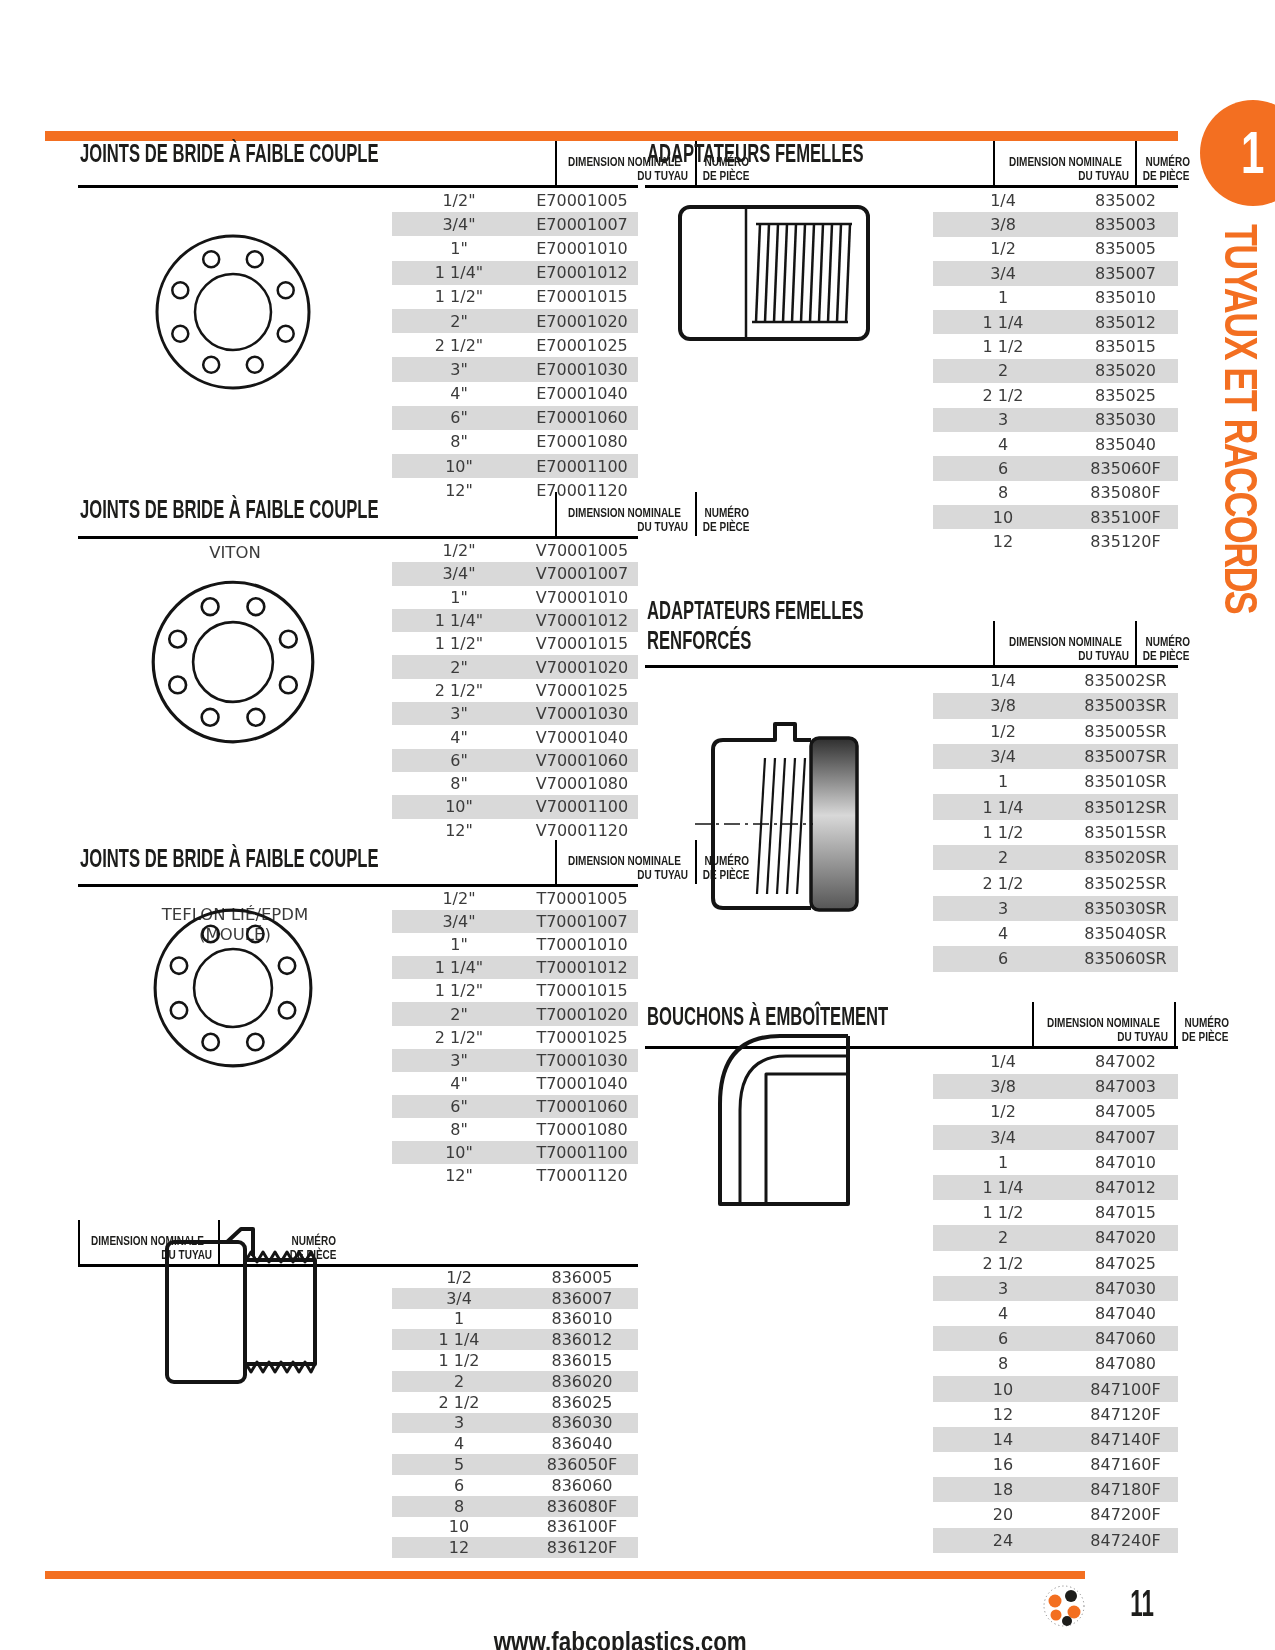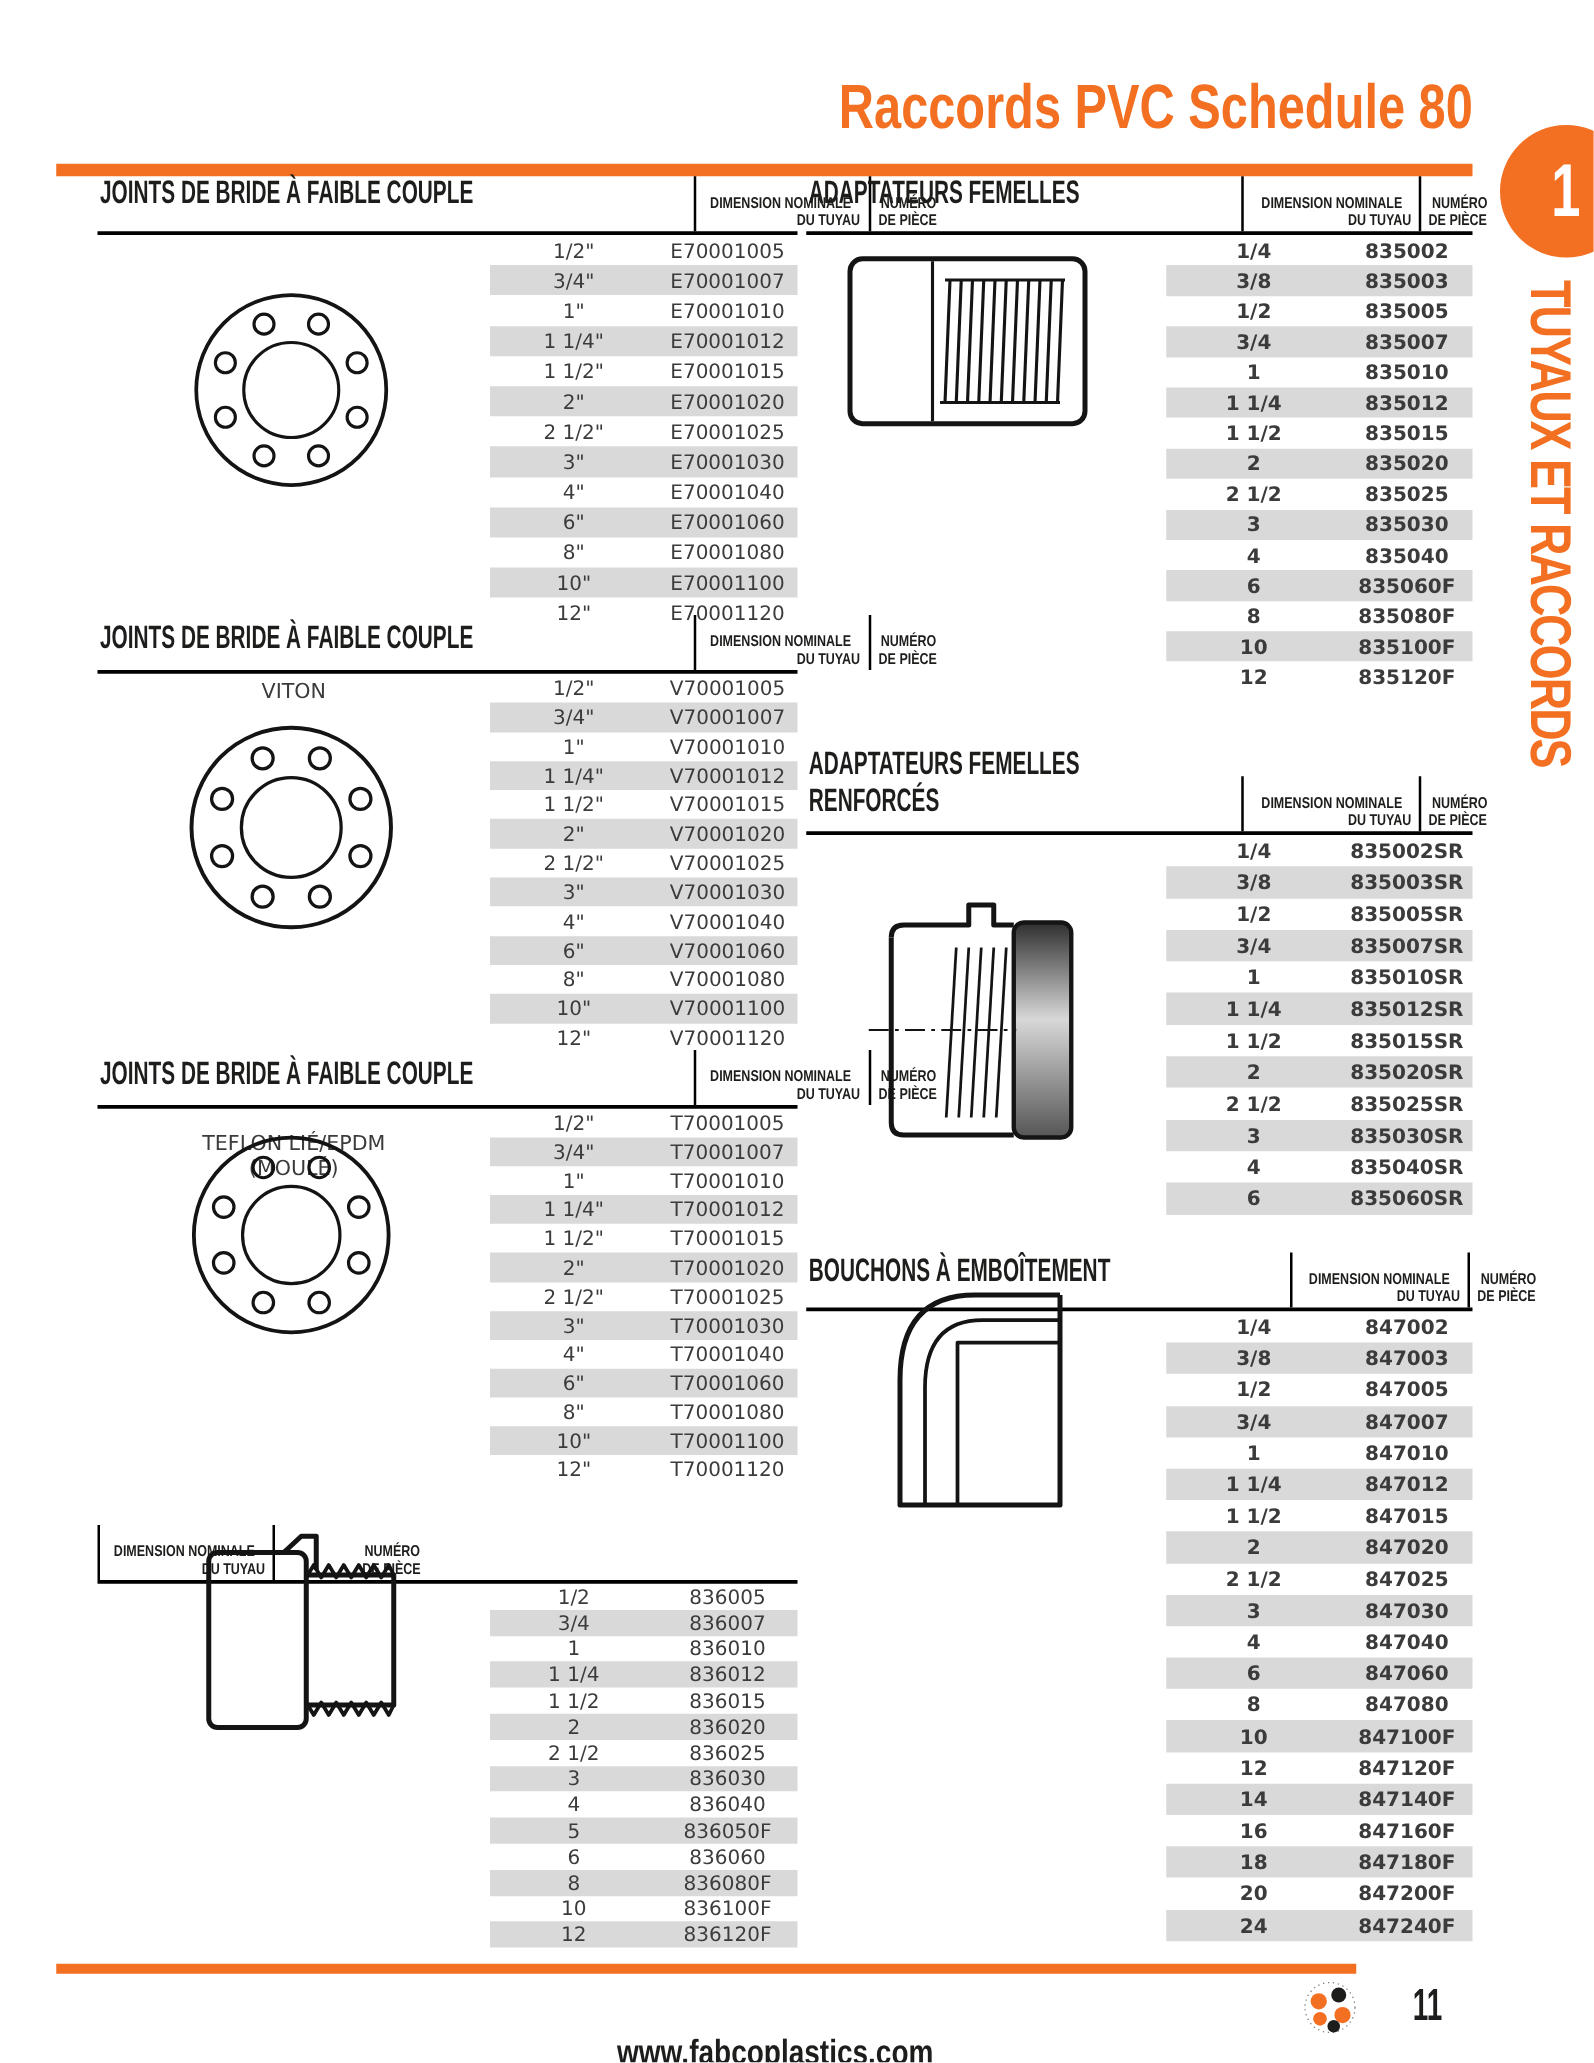--- a/index.html
+++ b/index.html
@@ -27,21 +27,21 @@
         color:#1d1d1b;transform:scaleX(0.64);transform-origin:left bottom;white-space:nowrap;}
   .sec-title.two-line{line-height:30px;}
   .col-head{display:flex;flex-direction:column;justify-content:flex-end;align-items:flex-end;
         padding-bottom:2px;border-left:2.5px solid #000;height:42px;align-self:flex-end;}
   .col-head .l{font-family:"Liberation Sans",sans-serif;font-weight:bold;font-size:12.5px;line-height:14px;
         transform:scaleX(0.8);transform-origin:center bottom;white-space:nowrap;color:#1d1d1b;}
   .w-size{width:138px}.w-part{width:122px}
   .r .w-size{width:140px}.r .w-part{width:105px}
 
   .rows{margin-left:314px;width:246px;}
-  .r .rows{margin-left:288px;width:245px;font-weight:bold;}
+  .r .rows{margin-left:288px;width:245px;}
   .t-row{display:flex;align-items:center;font-size:16px;color:#3b3b3b;}
   .t-row:nth-child(even){background:#D9D9D9;}
   .t-size{width:134px;text-align:center;}
   .r .t-size{width:140px;}
   .t-part{flex:1;text-align:center;}
 
   #sec1 .t-row{height:24.2px}
   #sec2 .t-row{height:23.3px}
   #sec3 .t-row{height:23.1px}
   #sec4 .t-row{height:20.8px}
@@ -80,23 +80,20 @@
   .page-number{position:absolute;left:1122px;top:1586px;width:40px;text-align:center;}
   .page-number span{display:inline-block;font-family:"Liberation Sans",sans-serif;font-weight:bold;
         font-size:36px;color:#1d1d1b;transform:scaleX(0.62);line-height:1;}
   .footer-logo{position:absolute;left:1040px;top:1582px;}
 </style>
 </head>
 <body>
 
 <div class="page">
 
-  <div class="page-title">
-    <span>Raccords PVC Schedule 80</span>
-  </div>
   <div class="top-rule"></div>
   <div class="tab-circle">
     <span>1</span>
   </div>
   <div class="sidebar-text">TUYAUX ET RACCORDS</div>
 
   <div class="section" id="sec1">
     <div class="sec-header">
       <div class="sec-title-cell">
           <div class="sec-title">JOINTS DE BRIDE À FAIBLE COUPLE</div>

